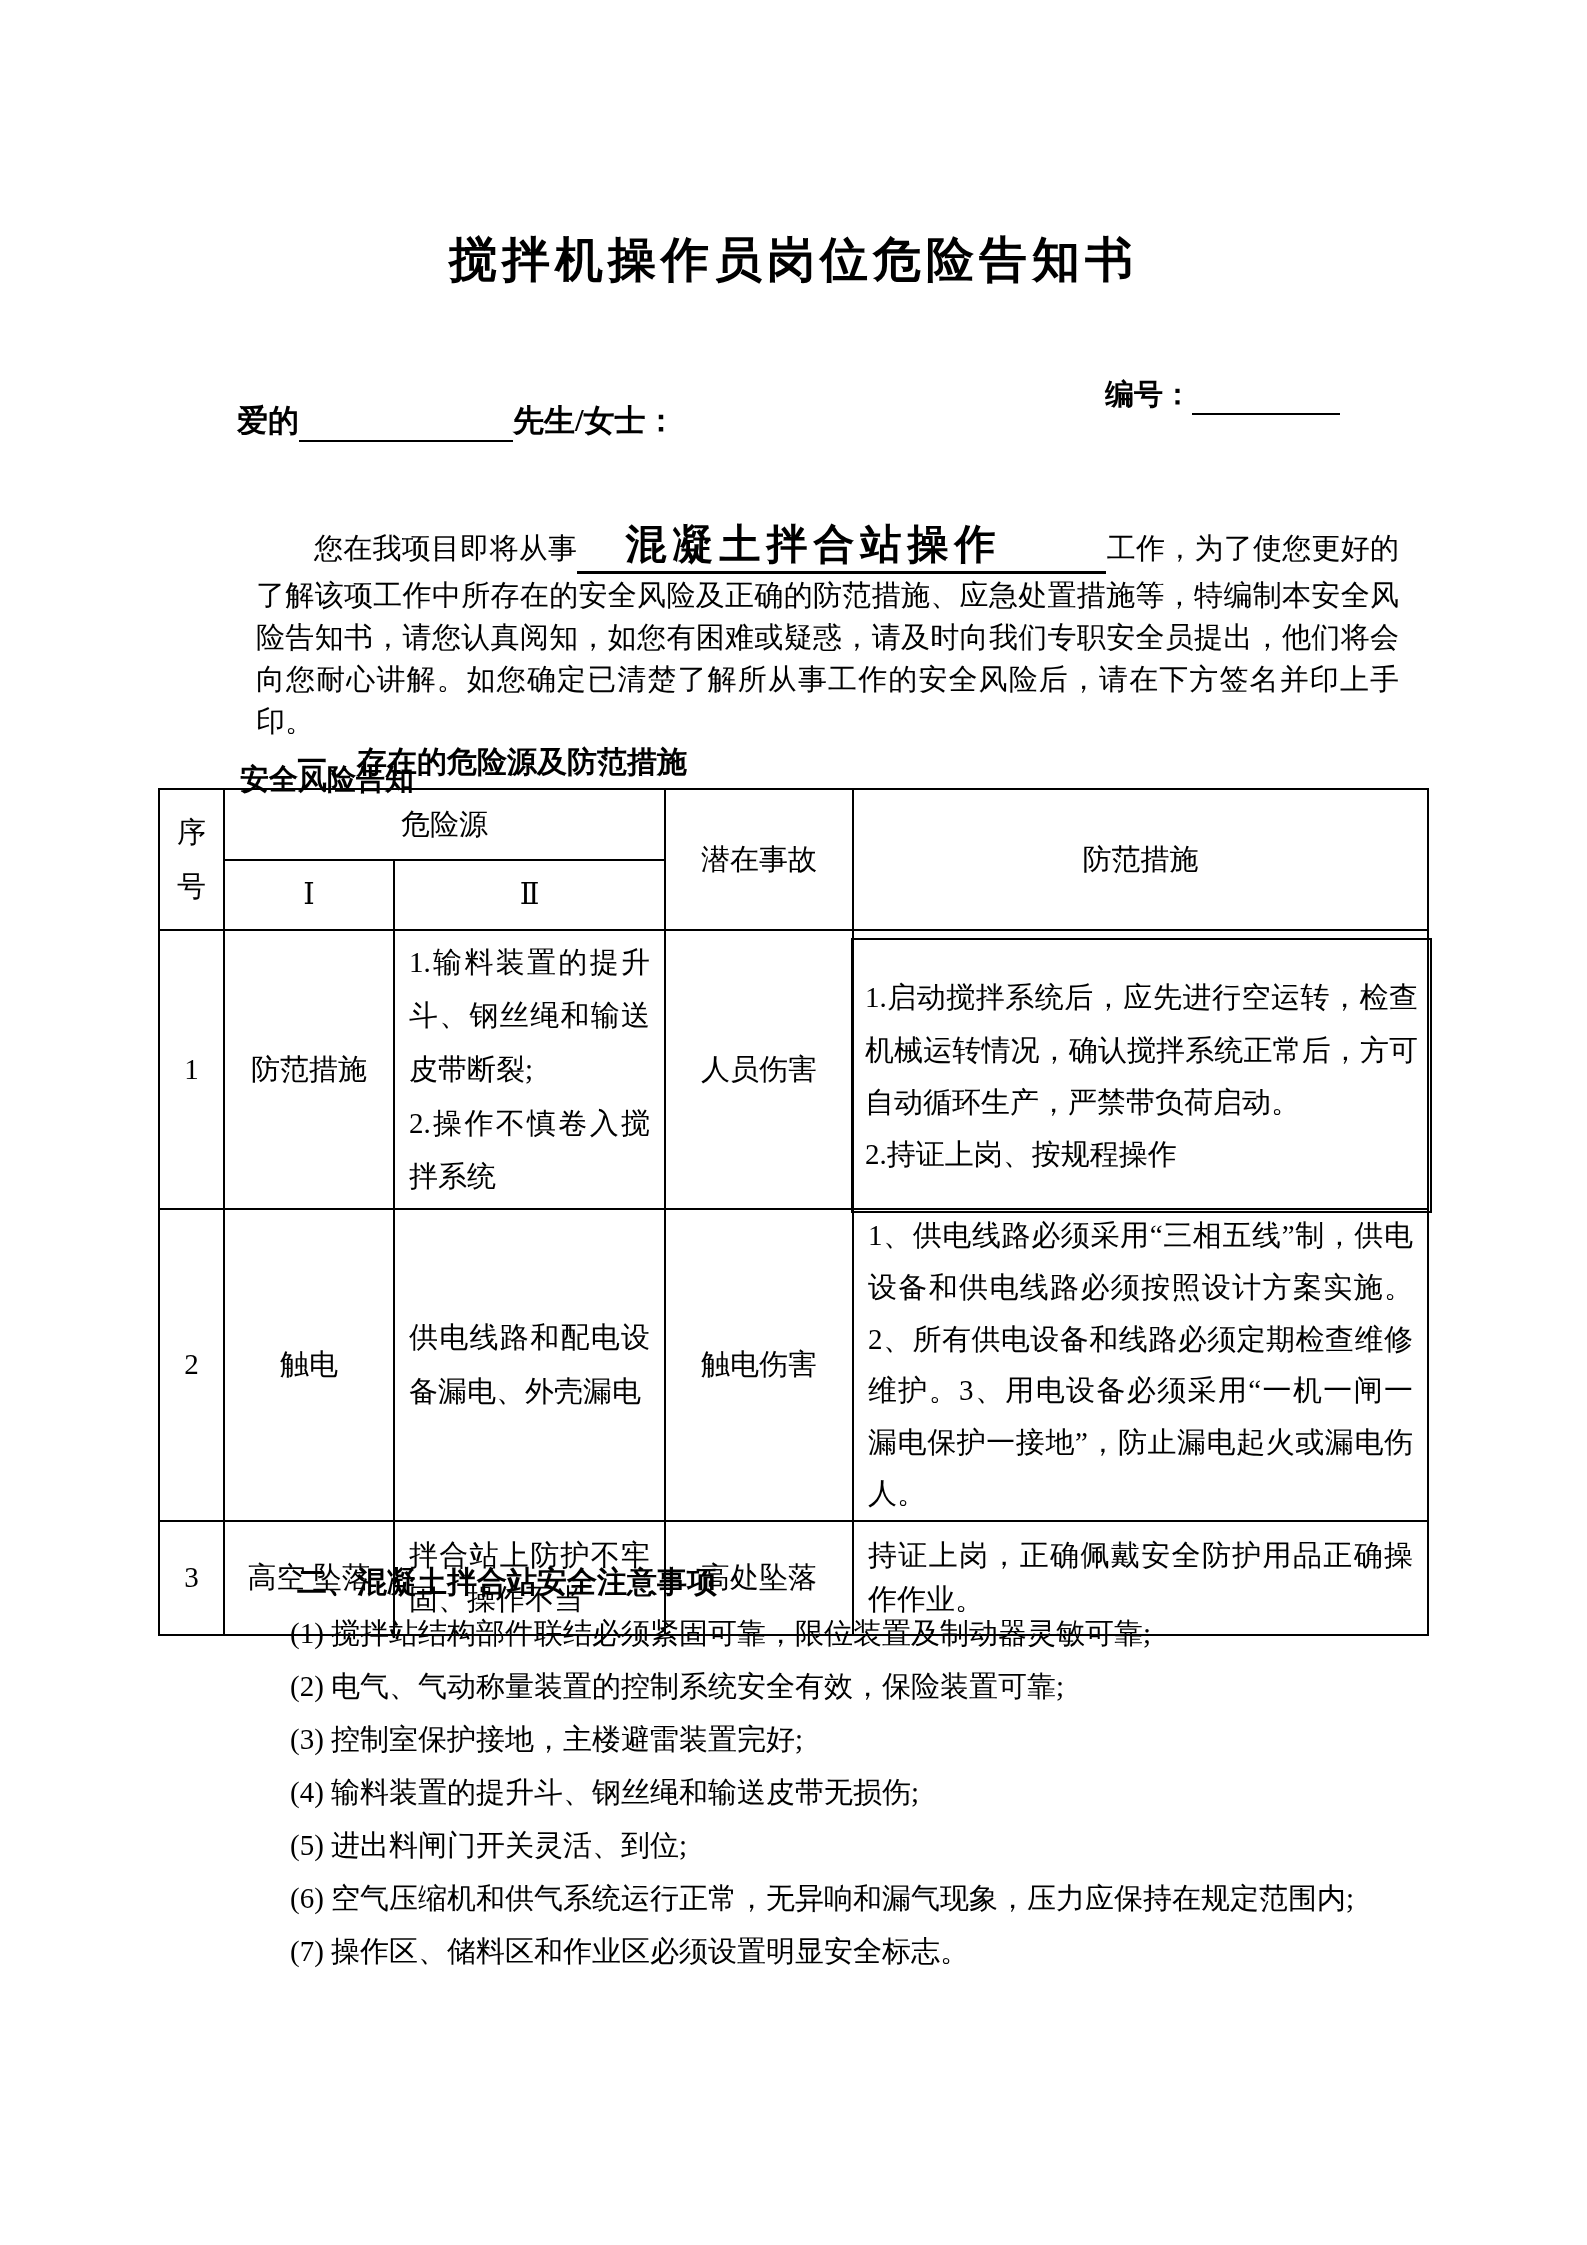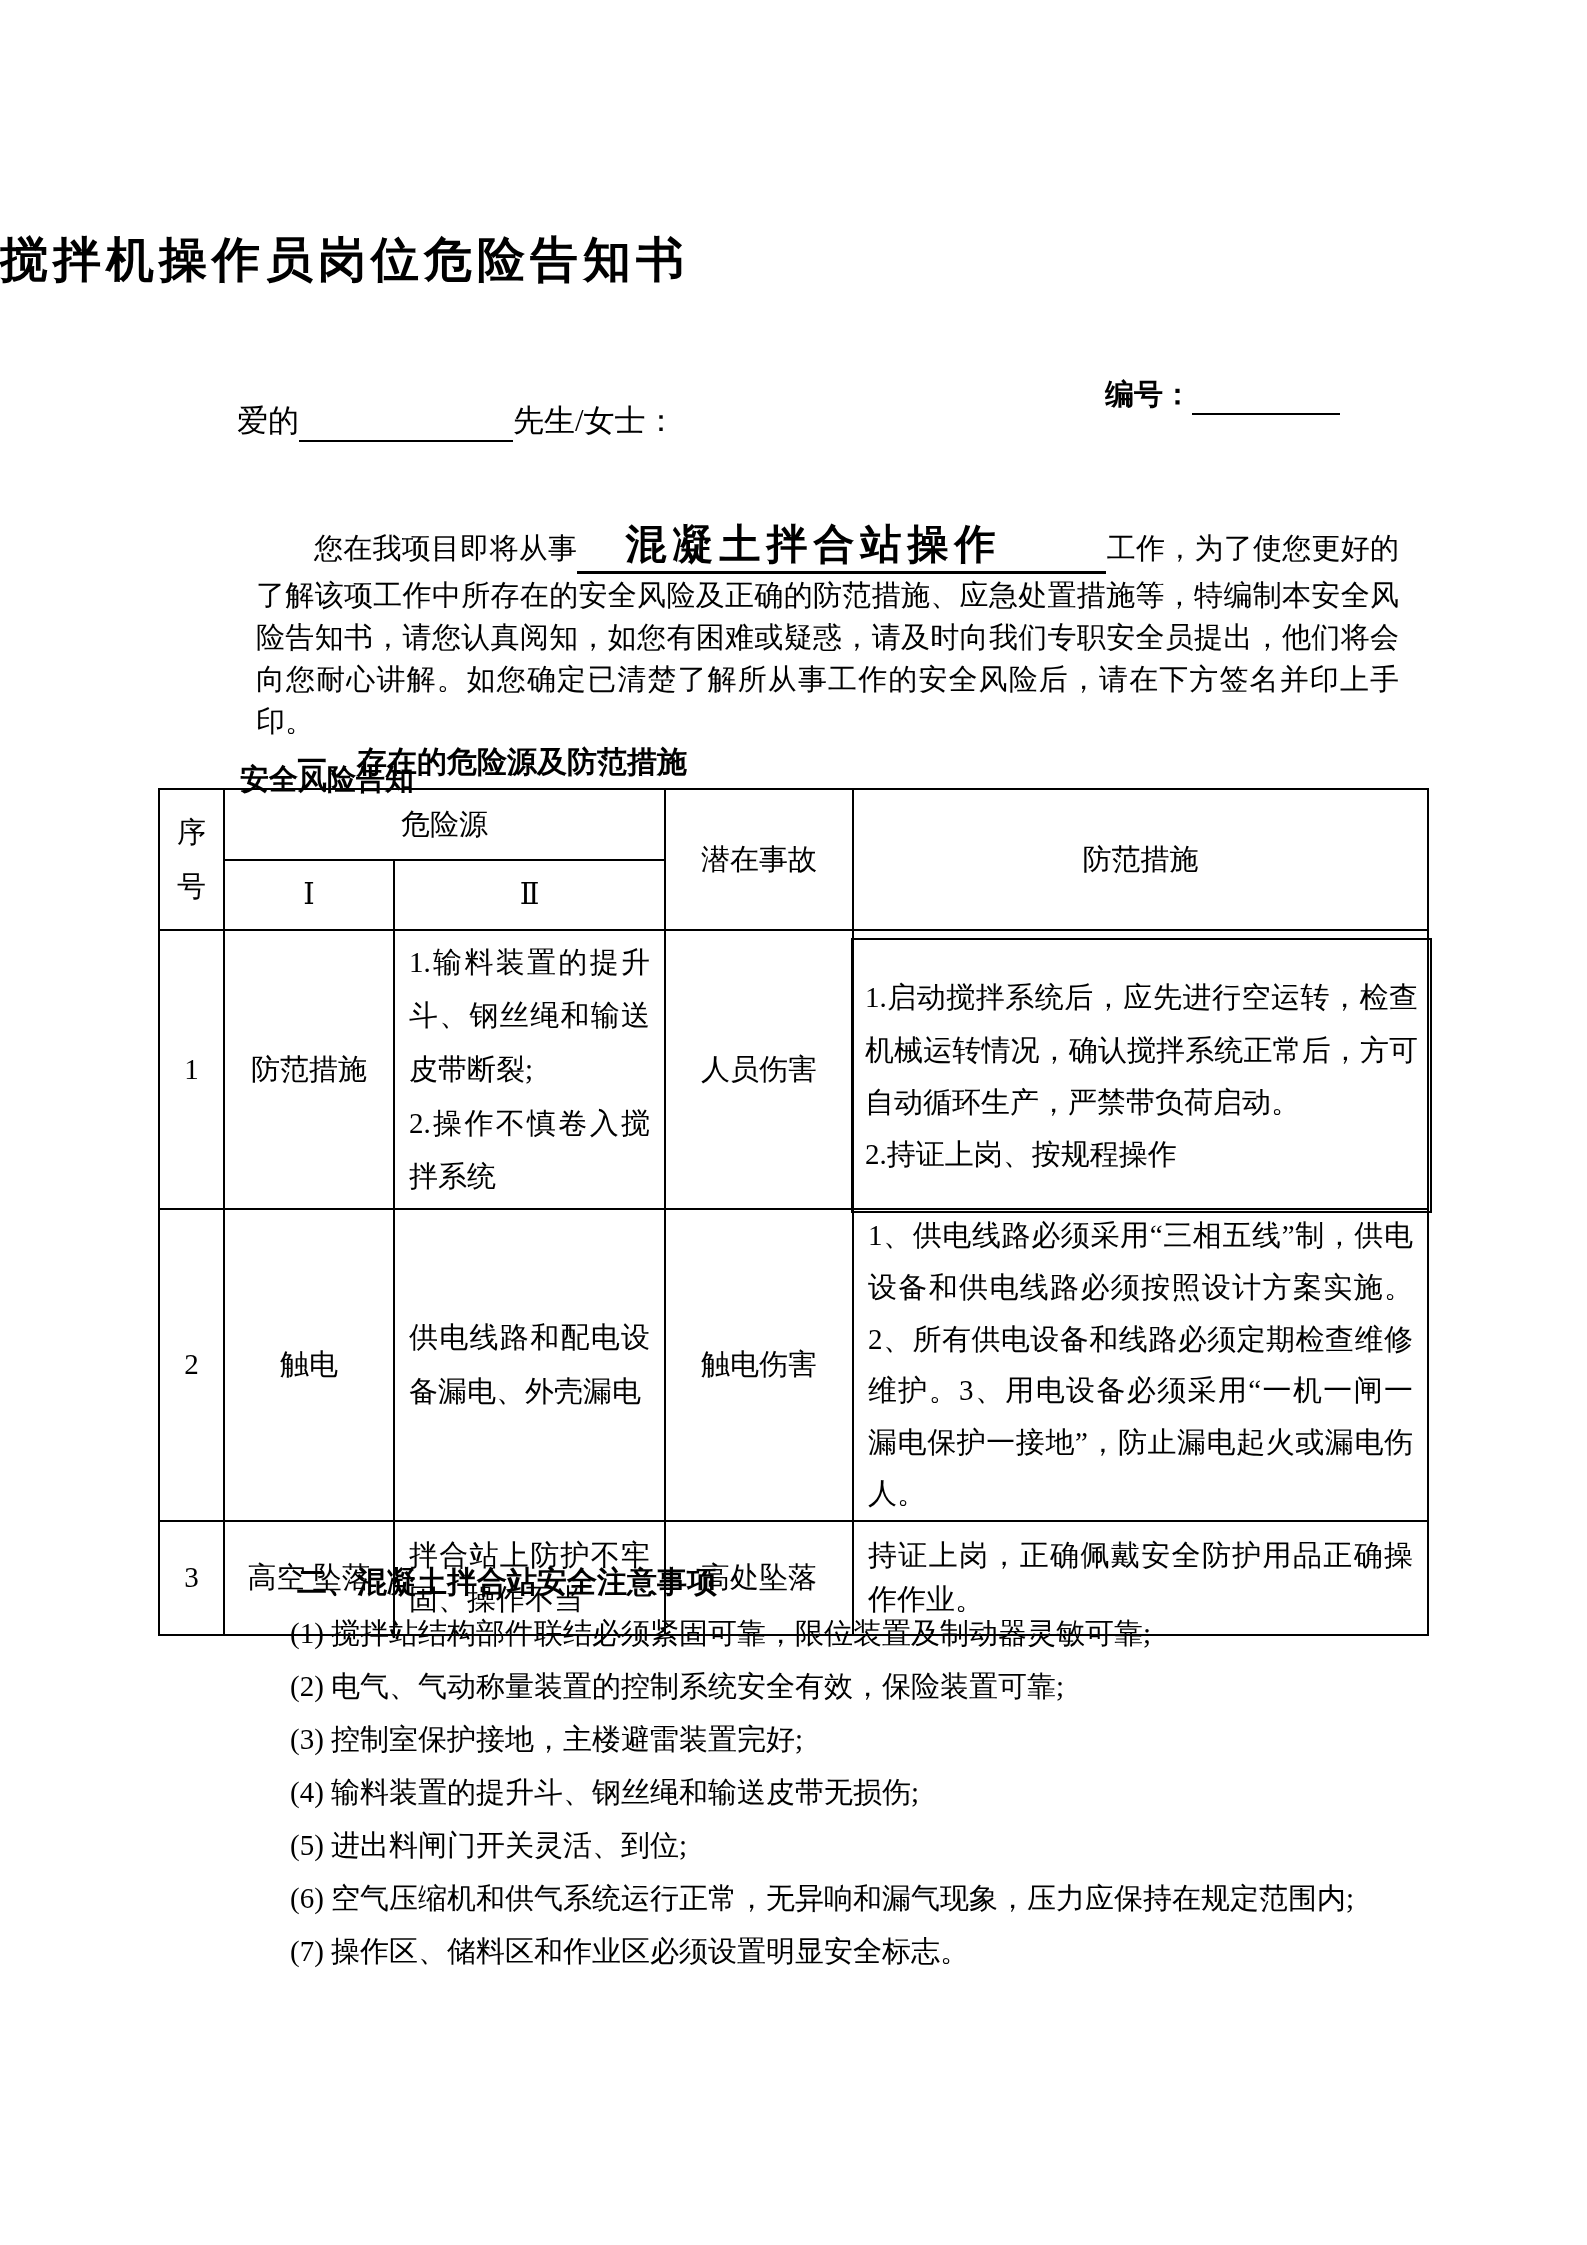--- a/index.html
+++ b/index.html
@@ -11,20 +11,21 @@
     color:#000000;
     font-family:"Liberation Serif","DejaVu Serif",serif;
     overflow:hidden;
   }
   .bold { font-weight:bold; }
 
   
   .title {
     position:absolute; top:228px; left:0; right:0;
     margin:0;
+    text-align:center;
     font-size:48px; font-weight:bold;
     letter-spacing:5px;
   }
 
   
   .number-line {
     position:absolute; top:352px; left:0; right:247px;
     text-align:right;
     font-size:29px; font-weight:bold;margin-top:23px;
   }
@@ -32,21 +33,21 @@
     display:inline-block;
     border-bottom:2px solid #000;
     height:30px;
     vertical-align:bottom;
   }
   .blank-number { width:148px; }
 
   
   .salutation {
     position:absolute; top:400px; left:237px;
-    font-size:31px; font-weight:normal;
+    font-size:31px; font-weight:bold;
   }
   .blank-name { width:214px; height:34px; }
 
   
   .intro {
     position:absolute; top:508px; left:240px; width:1175px;
     font-size:29px; line-height:42px;
     text-align:justify;
   }
   .intro-text { margin:16px; text-indent:58px; }

